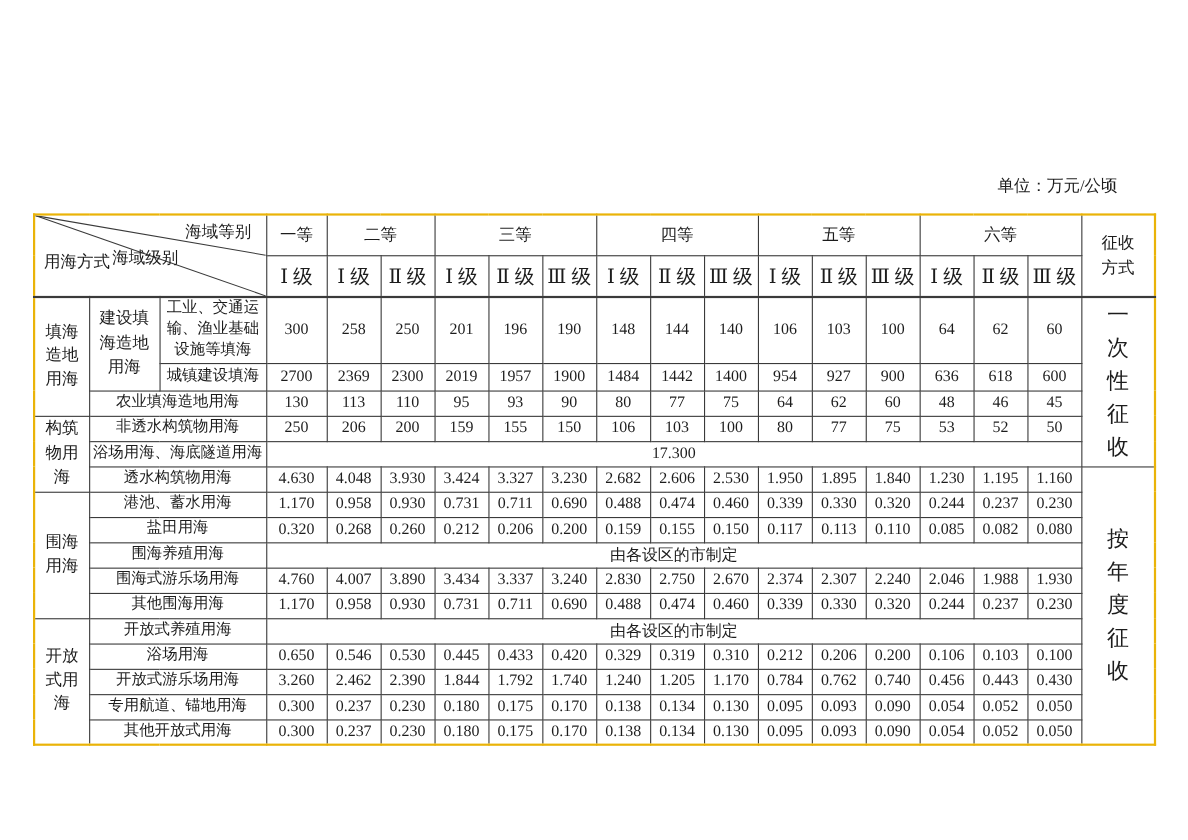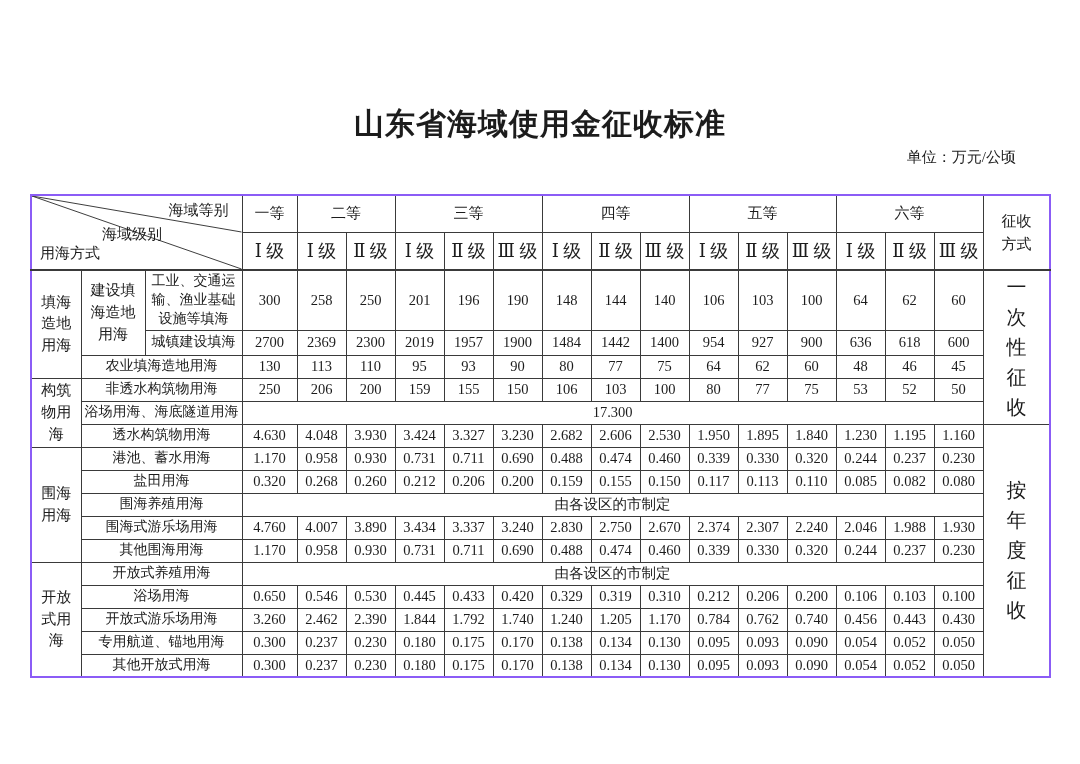--- a/index.html
+++ b/index.html
@@ -5,26 +5,26 @@
   html,body{margin:0;padding:0;background:#ffffff;}
   .page{
     position:relative;width:1080px;height:764px;background:#ffffff;overflow:hidden;
     font-family:"Liberation Serif","DejaVu Serif",serif;color:#1c1c1c;
   }
   .doc-title{
     position:absolute;top:104px;left:0;width:100%;text-align:center;
     font-size:30px;font-weight:700;letter-spacing:1px;
   }
   .unit-note{
-    position:absolute;top:148px;right:64px;font-size:15px;
+    position:absolute;top:160px;right:64px;font-size:15px;
   }
   table.fee-table{
     position:absolute;left:30px;top:194px;width:1021px;
     border-collapse:collapse;table-layout:fixed;
-    border:2px solid #8b5cf6;
+    border:2px solid #eab308;
     padding-left:39px;
   }
   .fee-table th,.fee-table td{
     border:1px solid #3a3a3a;text-align:center;vertical-align:middle;
     padding:0 2px;font-weight:normal;overflow:hidden;
   }
   thead tr.grade-row{height:37px;}
   thead tr.level-row{height:38px;}
   thead th{font-size:15px;}
   thead tr.level-row th{font-size:18px;}
@@ -37,28 +37,27 @@
   td.merged-cell{font-size:14.5px;text-align:center;}
   td.group-cell{font-size:15px;line-height:1.45;padding:0 9px;}
   td.subgroup-cell{font-size:15px;line-height:1.45;padding:0 8px;margin-top:44px;}
   td.method-cell{font-size:20px;line-height:1.5;padding:0 16px;}
   th.method-header{font-size:15px;line-height:1.5;padding:0 16px;margin-left:32px;}
   th.corner-cell{position:relative;padding:0;}
   .corner-svg{position:absolute;left:0;top:0;width:100%;height:100%;}
   .corner-label{position:absolute;font-size:15px;white-space:nowrap;}
   .corner-top{top:5px;right:13px;}
   .corner-mid{top:29px;left:70px;}
-  .corner-bot{bottom:6px;left:8px;margin-top:48px;}
+  .corner-bot{bottom:21px;left:8px;margin-top:48px;}
 </style>
 </head>
 <body>
 
 <div class="page">
 
-  <div class="doc-title">山东省海域使用金征收标准</div>
   <div class="unit-note">单位：万元/公顷</div>
 
   <table class="fee-table">
     <colgroup>
       <col style="width:50px">
         <col style="width:64px">
         <col style="width:97px">
       <col style="width:55px">
       <col style="width:49px">
         <col style="width:49px">

